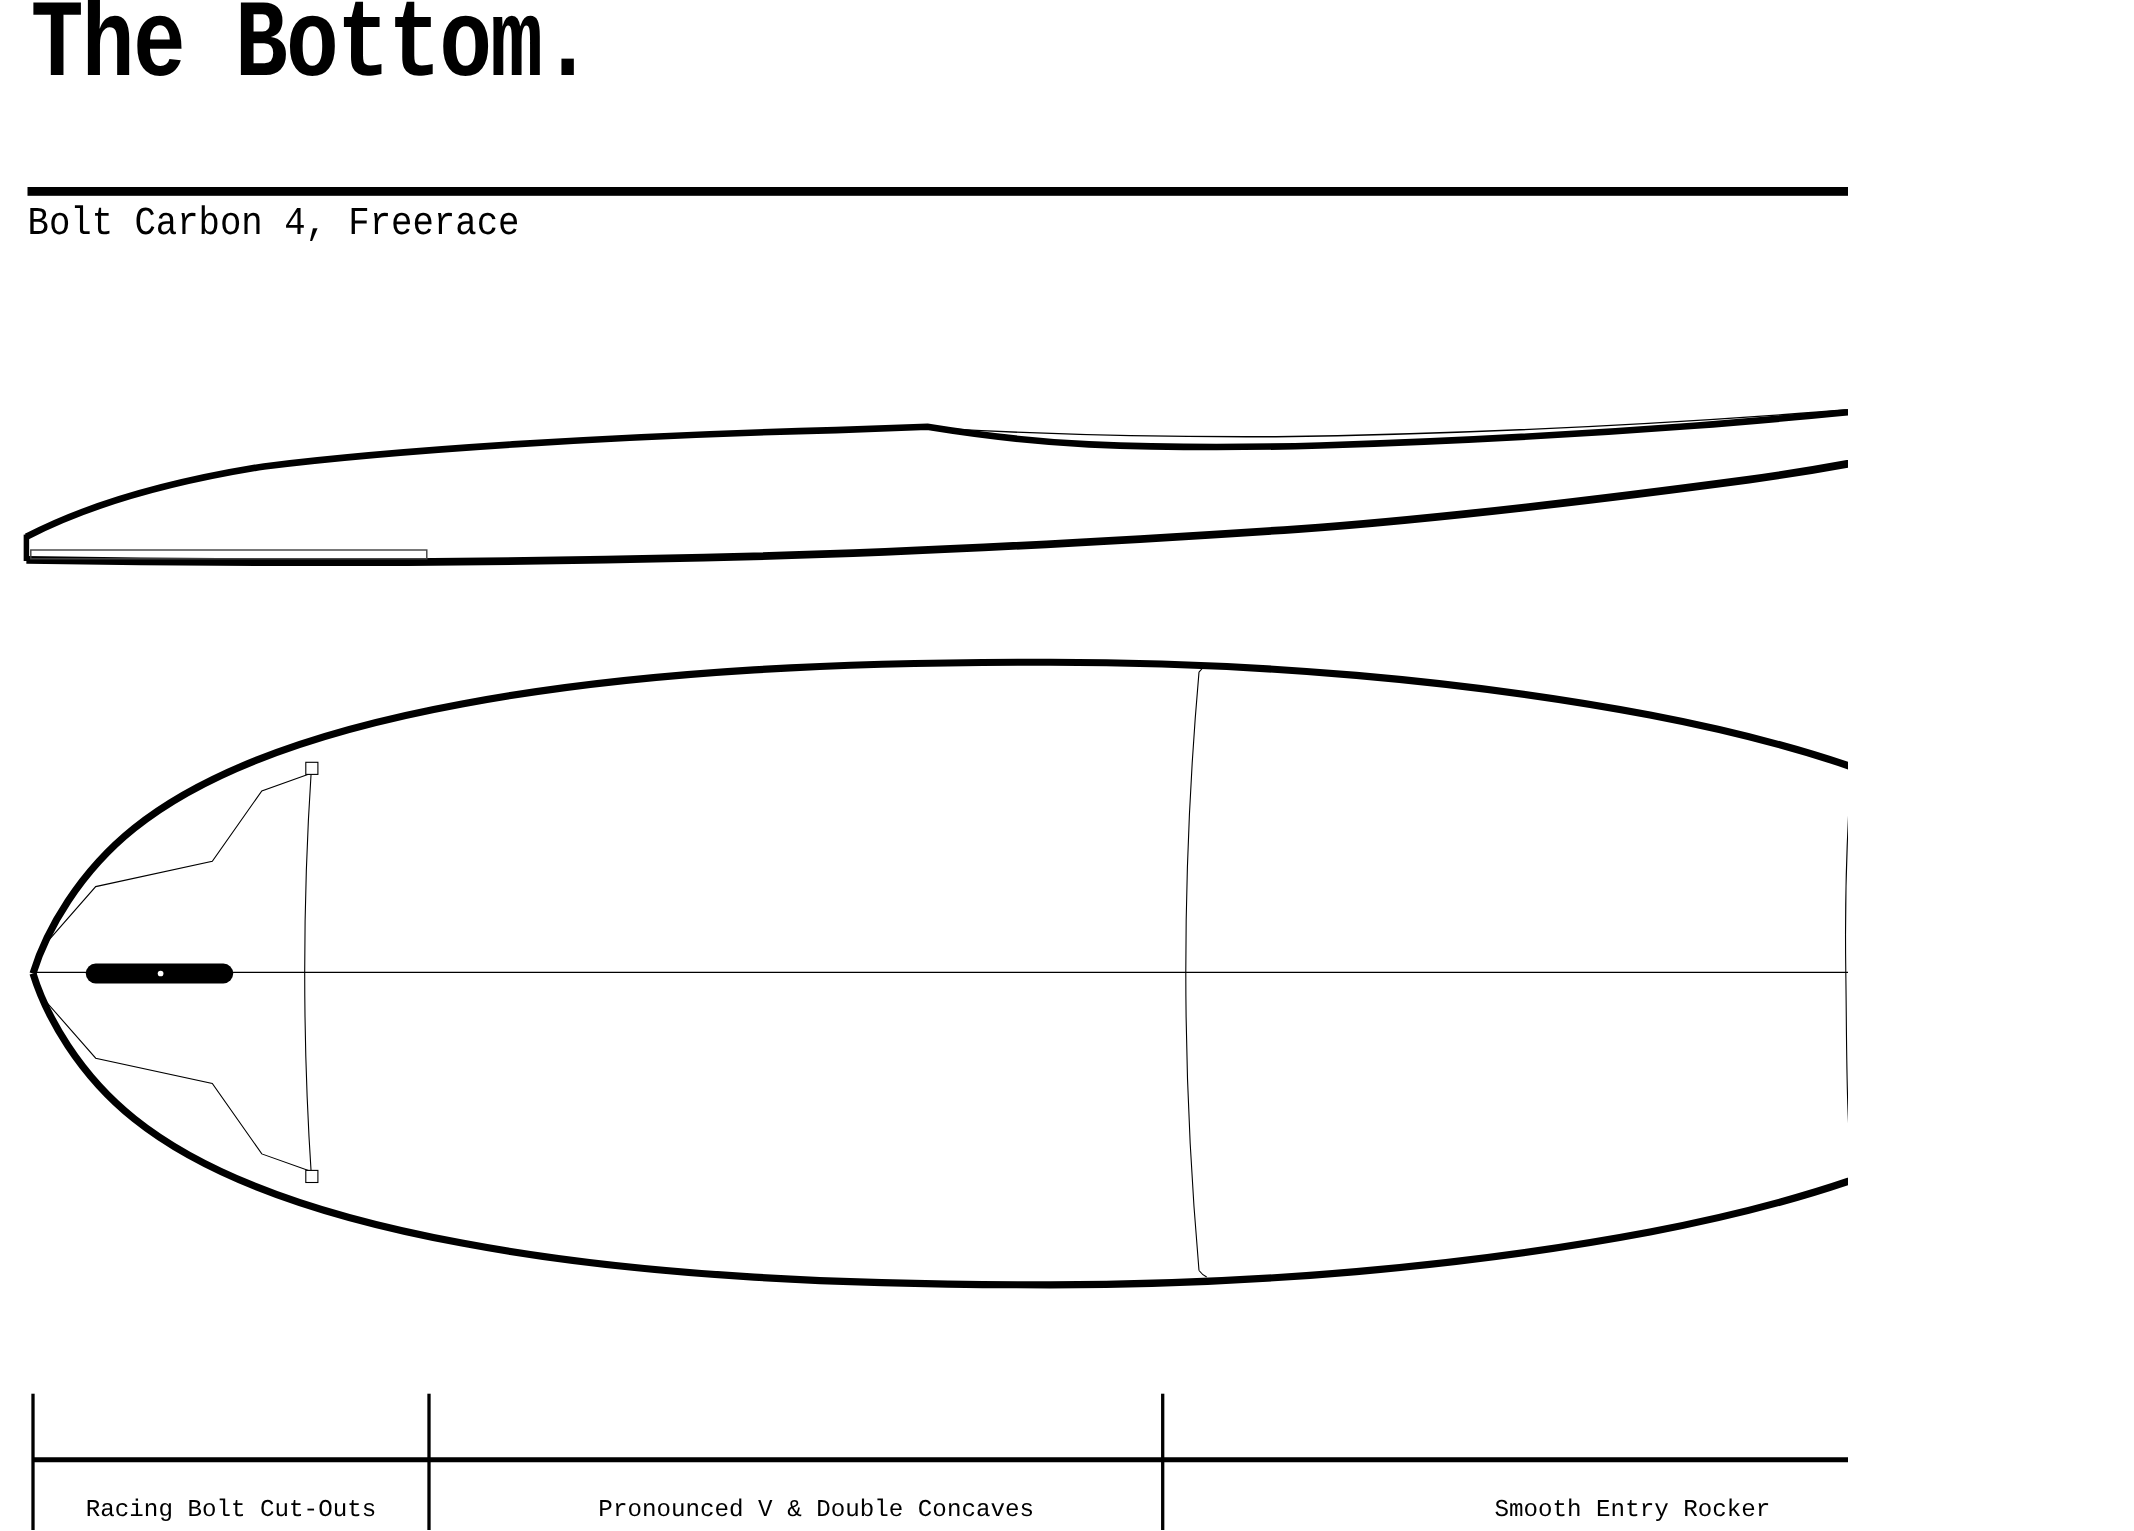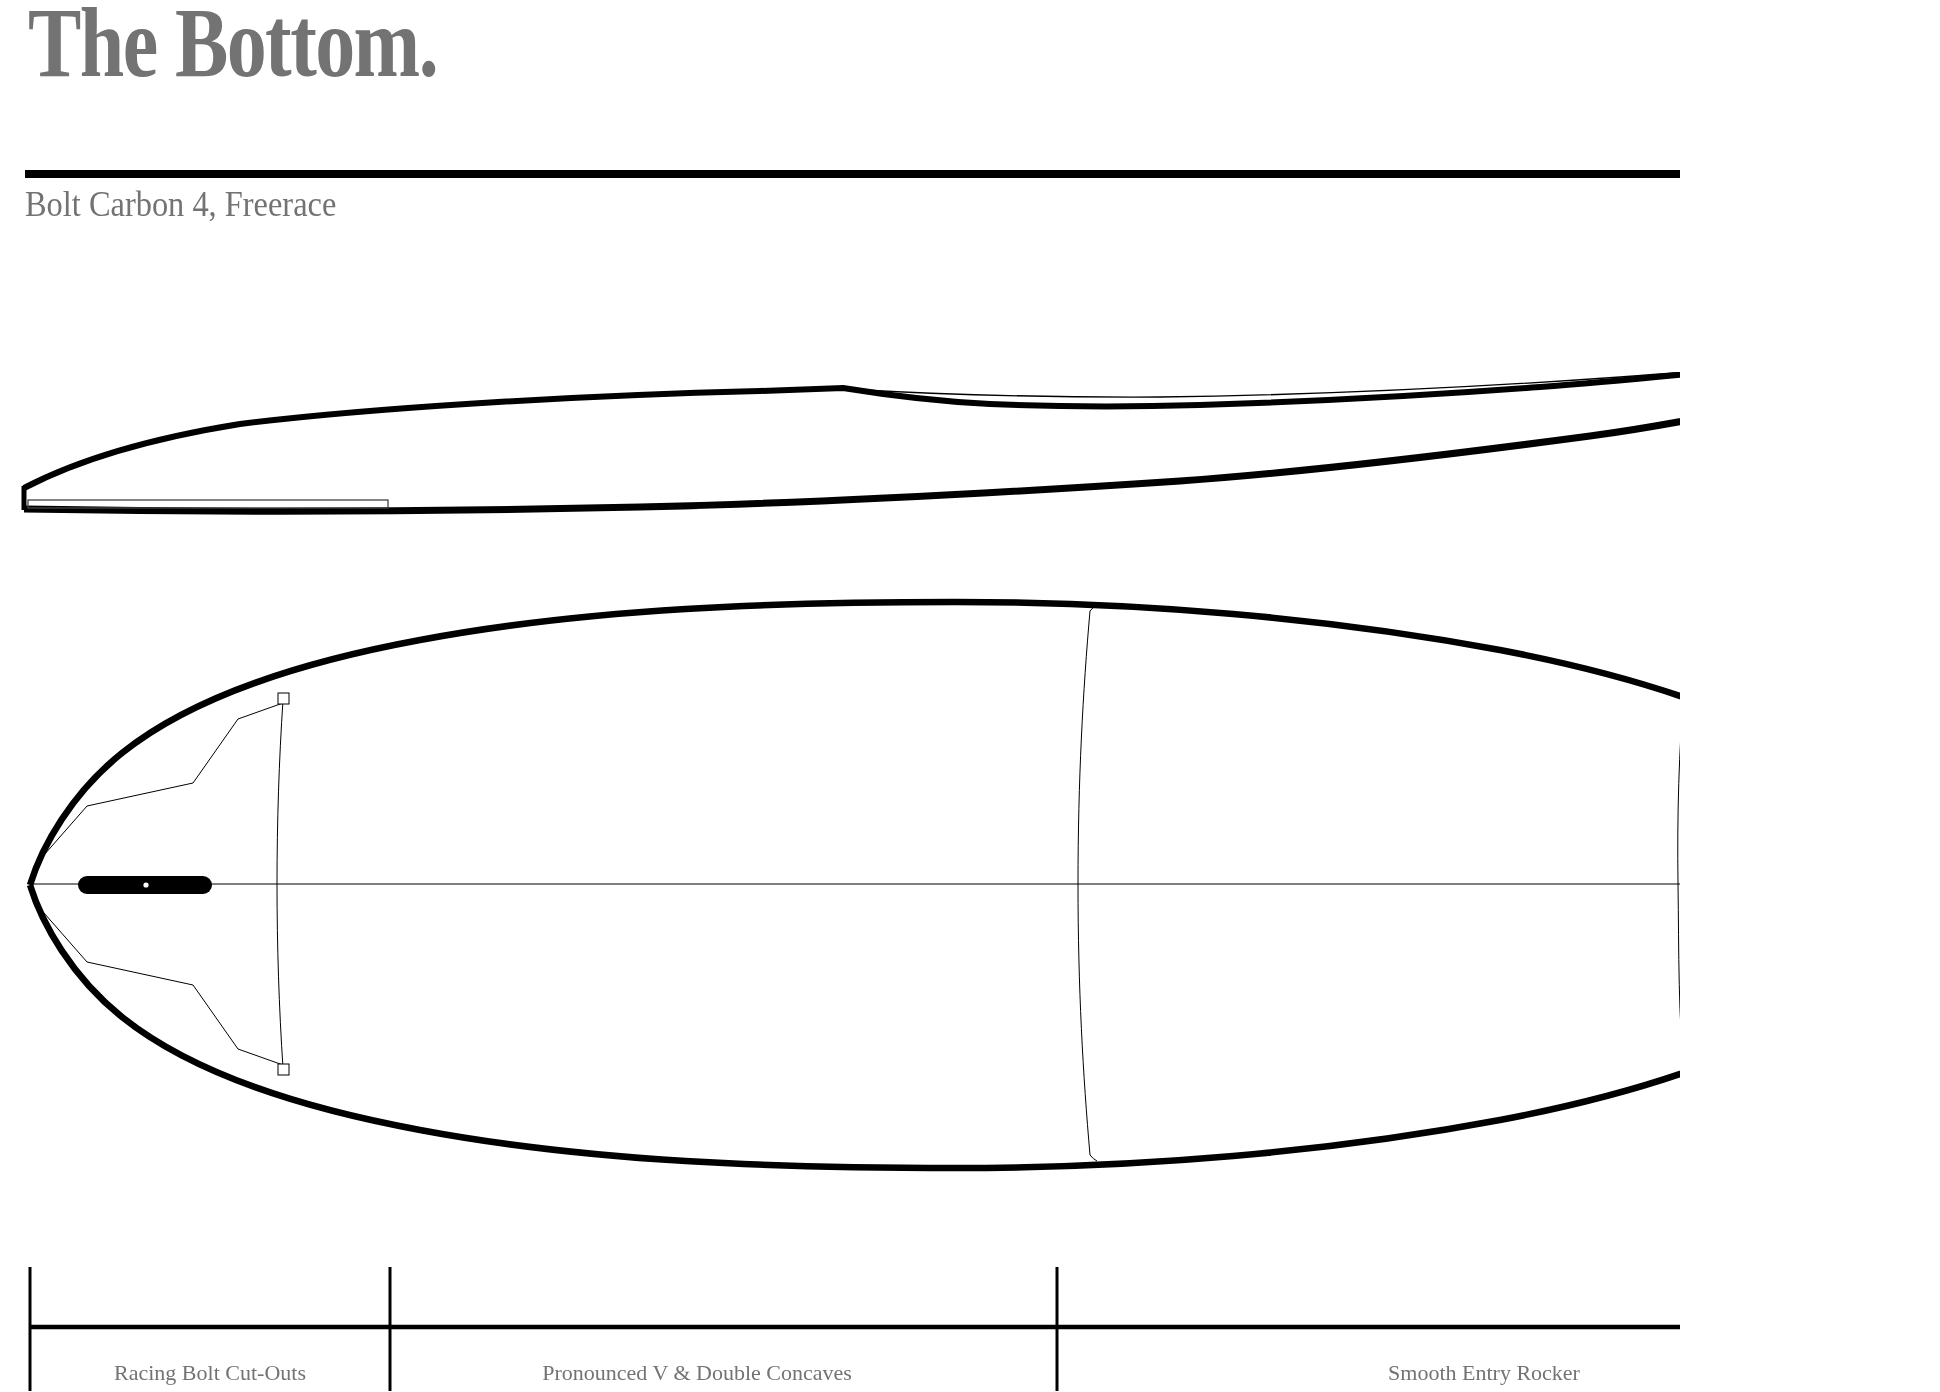--- a/index.html
+++ b/index.html
@@ -1,22 +1,22 @@
 <!DOCTYPE html>
 <html><head>
 <meta charset="utf-8">
 <style>
   html,body{margin:0;padding:0;background:#ffffff;}
   .page{
     position:relative;
     width:1680px;height:1392px;
     background:#ffffff;
     overflow:hidden;
-    font-family:Liberation Serif, serif;
-    color:#737373;
+    font-family:Liberation Mono, monospace;
+    color:#000000;
   }
   .title{
     position:absolute;left:28px;top:-7px;
     font-size:100px;font-weight:bold;line-height:1;
     letter-spacing:-2px;
     transform:scaleX(0.80);transform-origin:left top;
     white-space:nowrap;
   }
   .rule{
     position:absolute;left:25px;top:170px;
@@ -30,21 +30,21 @@
     white-space:nowrap;
   }
   svg.drawing{position:absolute;left:0;top:0;}
   .ruler-label{
     position:absolute;top:1362px;
     font-size:22px;line-height:1;font-weight:normal;
     transform:translateX(-50%);
     white-space:nowrap;
   }
   .lbl-1{left:210px;}
-  .lbl-2{left:697px;text-align:right;}
+  .lbl-2{left:742px;text-align:right;}
   .lbl-3{left:1484px;}
 </style>
 </head>
 <body>
 
 <div class="page">
 
   <div class="title">The Bottom.</div>
   <div class="rule"></div>
   <div class="subtitle">Bolt Carbon 4, Freerace</div>

